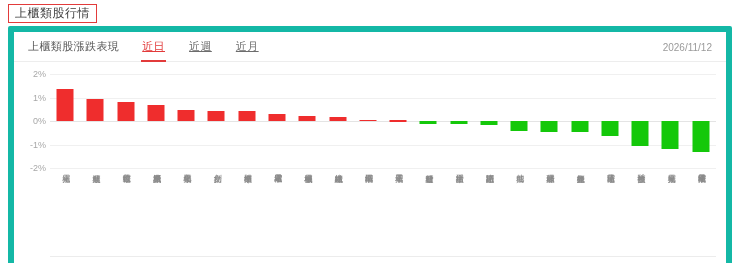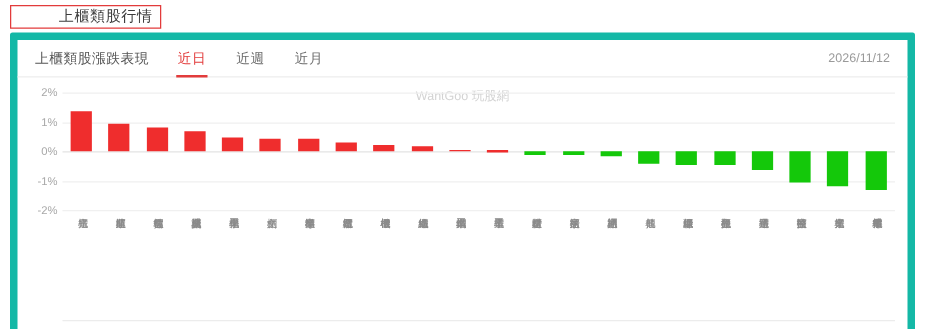--- a/index.html
+++ b/index.html
@@ -17,21 +17,20 @@
     padding: 2px 6px 3px 6px;
     border: 1px solid #e23b3b;
     background: #ffffff;
     line-height: 1;
   }
   #page-title {
     font-size: 12px;
     color: #3c3c3c;
     letter-spacing: .5px;
     white-space: nowrap;
-    margin-left: 32px;
   }
 
   
   #card {
     position: absolute;
     left: 8px; top: 26px;
     width: 724px; height: 248px;
     background: #ffffff;
     border: 6px solid #14b8a6;
     border-radius: 2px;
@@ -55,20 +54,21 @@
   }
   .tab {
     position: relative;
     font-size: 11px;
     color: #6d6d6d;
     margin-left: 22px;
     padding: 6px 1px 7px 1px;
     white-space: nowrap;
     letter-spacing: .4px;
     cursor: pointer;
+    text-decoration: underline;
   }
   .tab.active { color: #e23b3b; }
   .tab.active::after {
     content: "";
     position: absolute;
     left: 0; right: 0; bottom: -1px;
     height: 2px;
     background: #e23b3b;
   }
   #date-label {
@@ -182,21 +182,20 @@
 
   <div id="tabbar">
     <span id="chart-caption">上櫃類股漲跌表現</span>
     <span class="tab active">近日</span>
     <span class="tab">近週</span>
     <span class="tab">近月</span>
     <span id="date-label">2026/11/12</span>
   </div>
 
   <div id="plot">
-    <div id="watermark">WantGoo 玩股網</div>
     <div id="grid">
         <div class="gridline" style="top: 12px;"></div>
         <div class="ytick" style="top: 12px;">2%</div>
         <div class="gridline" style="top: 35.5px;"></div>
         <div class="ytick" style="top: 35.5px;">1%</div>
         <div class="gridline zero" style="top: 59px;"></div>
         <div class="ytick" style="top: 59px;">0%</div>
         <div class="gridline" style="top: 82.5px;"></div>
         <div class="ytick" style="top: 82.5px;">-1%</div>
         <div class="gridline" style="top: 106px;"></div>

